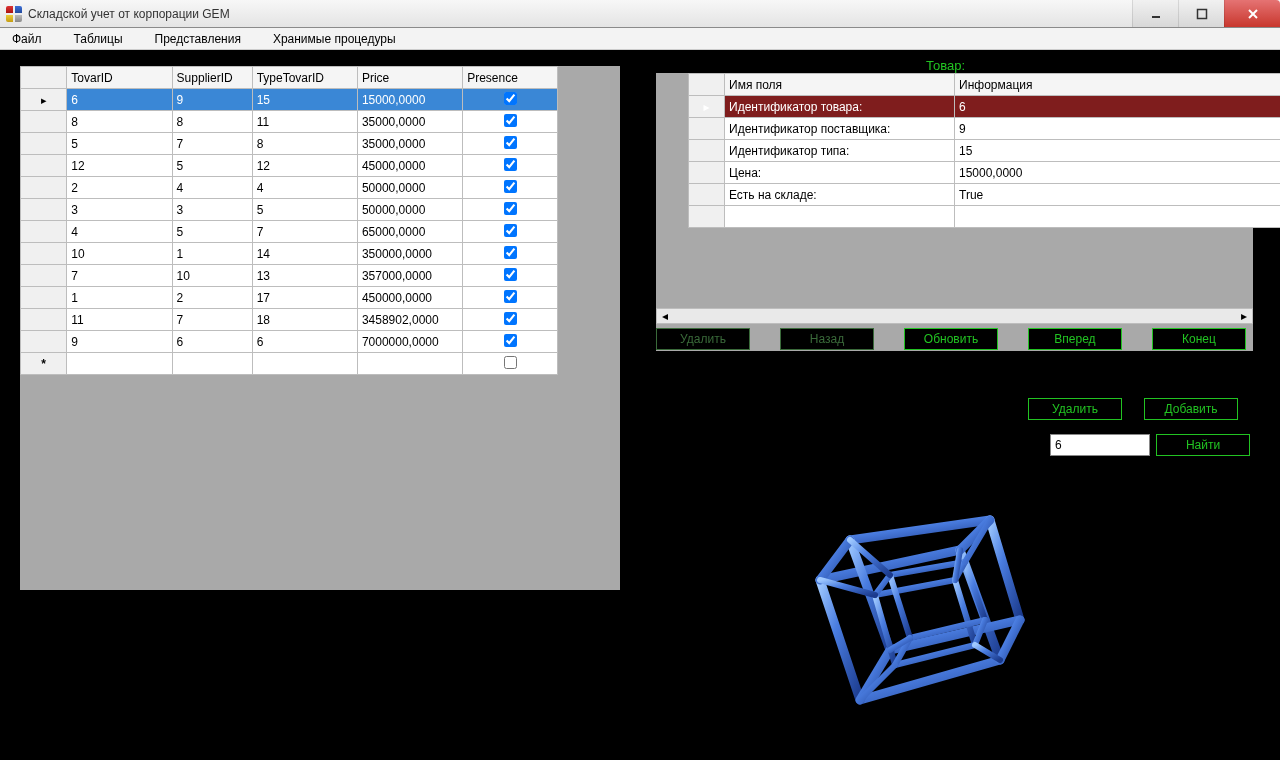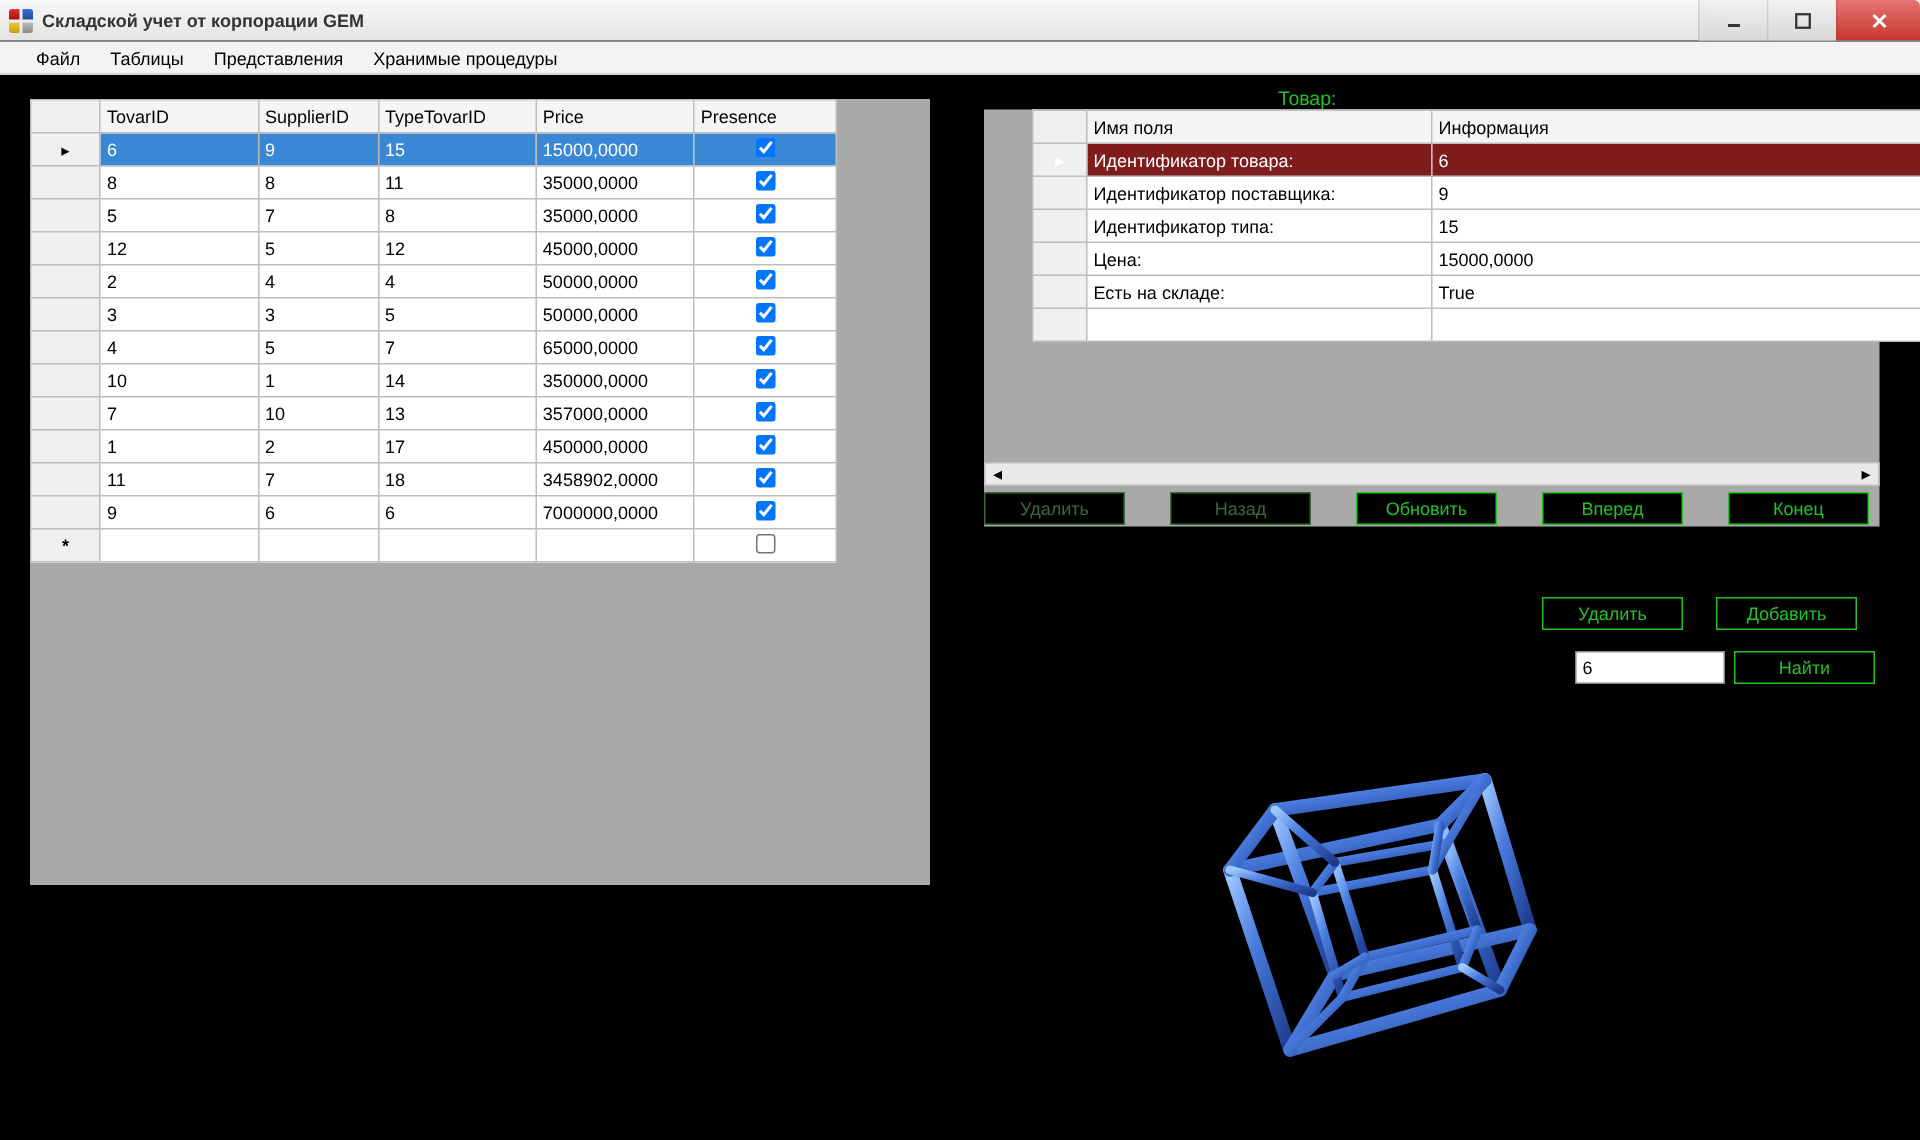--- a/index.html
+++ b/index.html
@@ -22,34 +22,34 @@
   }
   .app-icon::before {
     content:""; position:absolute; left:0; top:0; width:16px; height:16px;
     background:
       linear-gradient(#d33,#a11) 0 0/7px 7px no-repeat,
       linear-gradient(#3b6ed8,#234a9c) 9px 0/7px 7px no-repeat,
       linear-gradient(#eacb3a,#c69d11) 0 9px/7px 7px no-repeat,
       linear-gradient(#bbb,#888) 9px 9px/7px 7px no-repeat;
     border-radius:2px;
   }
-  .title-text { color:#333;font-weight:bold; }
+  .title-text { color:#333; }
   .win-controls { margin-left:auto; display:flex; height:100%; }
   .win-btn {
     width:46px; display:flex; align-items:center; justify-content:center;
     border-left:1px solid rgba(0,0,0,0.1);
     background:linear-gradient(#f1f1f1,#d8d8d8);
   }
   .win-btn.close { background:linear-gradient(#e57373,#c8372d); width:56px; border-top-right-radius:4px; border-bottom-right-radius:0; }
   .win-btn svg { display:block; }
 
   
   .menubar {
     height:22px; background:#f3f3f3; border-bottom:1px solid #ccc;
-    display:flex; align-items:center; padding:0 16px; gap:4px;
+    display:flex; align-items:center; padding:0 4px; gap:16px;
   }
   .menu-item { padding:2px 8px; cursor:default; color:#000; }
 
   
   .content {
     position:absolute; top:50px; left:0; right:0; bottom:0;
     padding:10px 10px 0 27px;
   }
 
   
@@ -78,21 +78,21 @@
 
   .col-tovar { width:100px; }
   .col-supplier { width:76px;margin-top:40px; }
   .col-type { width:100px; }
   .col-price { width:100px; }
   .col-presence { width:90px; }
 
   
   .right-title {
     position:absolute; left:852px; top:8px; width:113px; height:16px;
-    color:#22c322; text-align:left; font-size:13px;
+    color:#22c322; text-align:right; font-size:13px;
   }
   .detail-wrap {
     position:absolute; left:656px; top:23px; width:597px; height:278px;
     background:#a9a9a9;
   }
   .detail-grid {
     border-collapse:collapse; background:#fff; width:100%; font-size:12px;margin-left:32px;
   }
   .detail-grid th, .detail-grid td {
     border:1px solid #bdbdbd; padding:2px 4px; height:22px; text-align:left; background:#fff;

